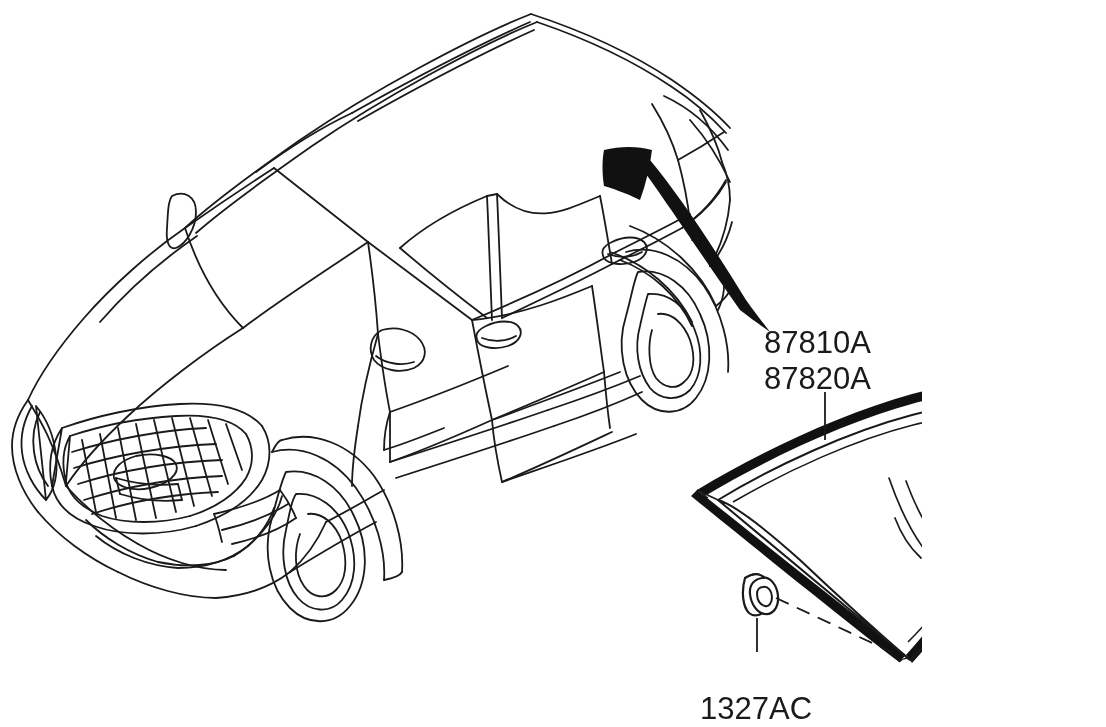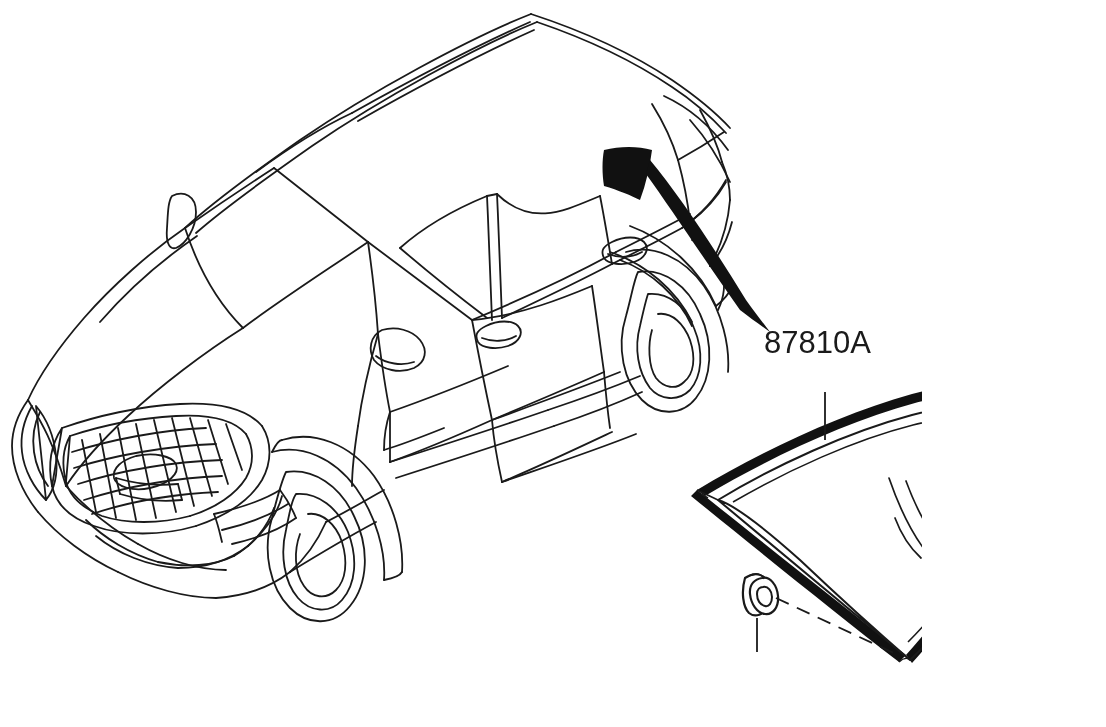--- a/index.html
+++ b/index.html
@@ -301,16 +301,18 @@
     <path fill="none" stroke="#1a1a1a" stroke-width="1.8" stroke-dasharray="14 9" d="M776 598 L 898 655"></path>
 
     <path fill="none" stroke="#1a1a1a" stroke-width="1.8" d="M825 392 L 825 440"></path>
 
     <path fill="none" stroke="#1a1a1a" stroke-width="1.8" d="M757 618 L 757 652"></path>
 
   </svg>
 
   <div class="lbl" id="label-87810A">87810A</div>
 
-
-
+  <div class="lbl" id="label-87820A">87820A</div>
+
+
+  <div class="lbl" id="label-1327AC">1327AC</div>
 
 </div>
 
 </body></html>

